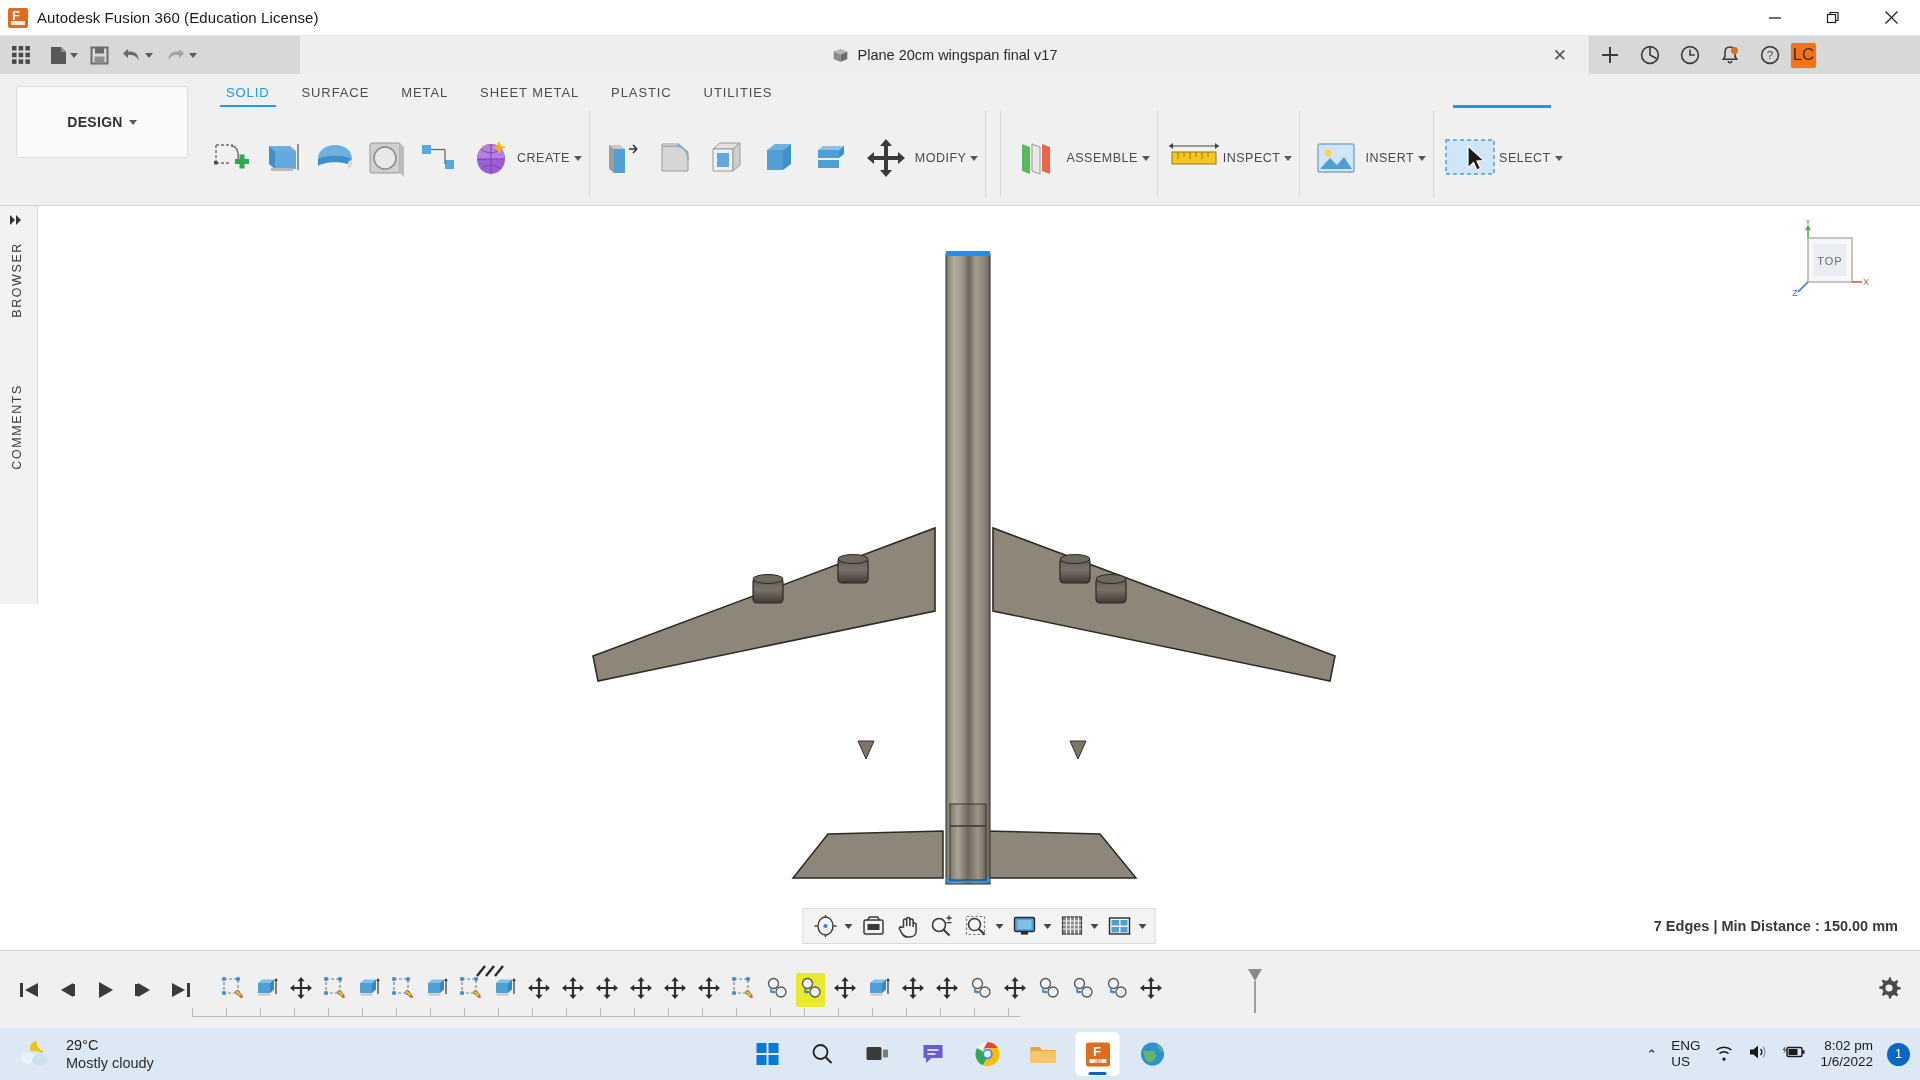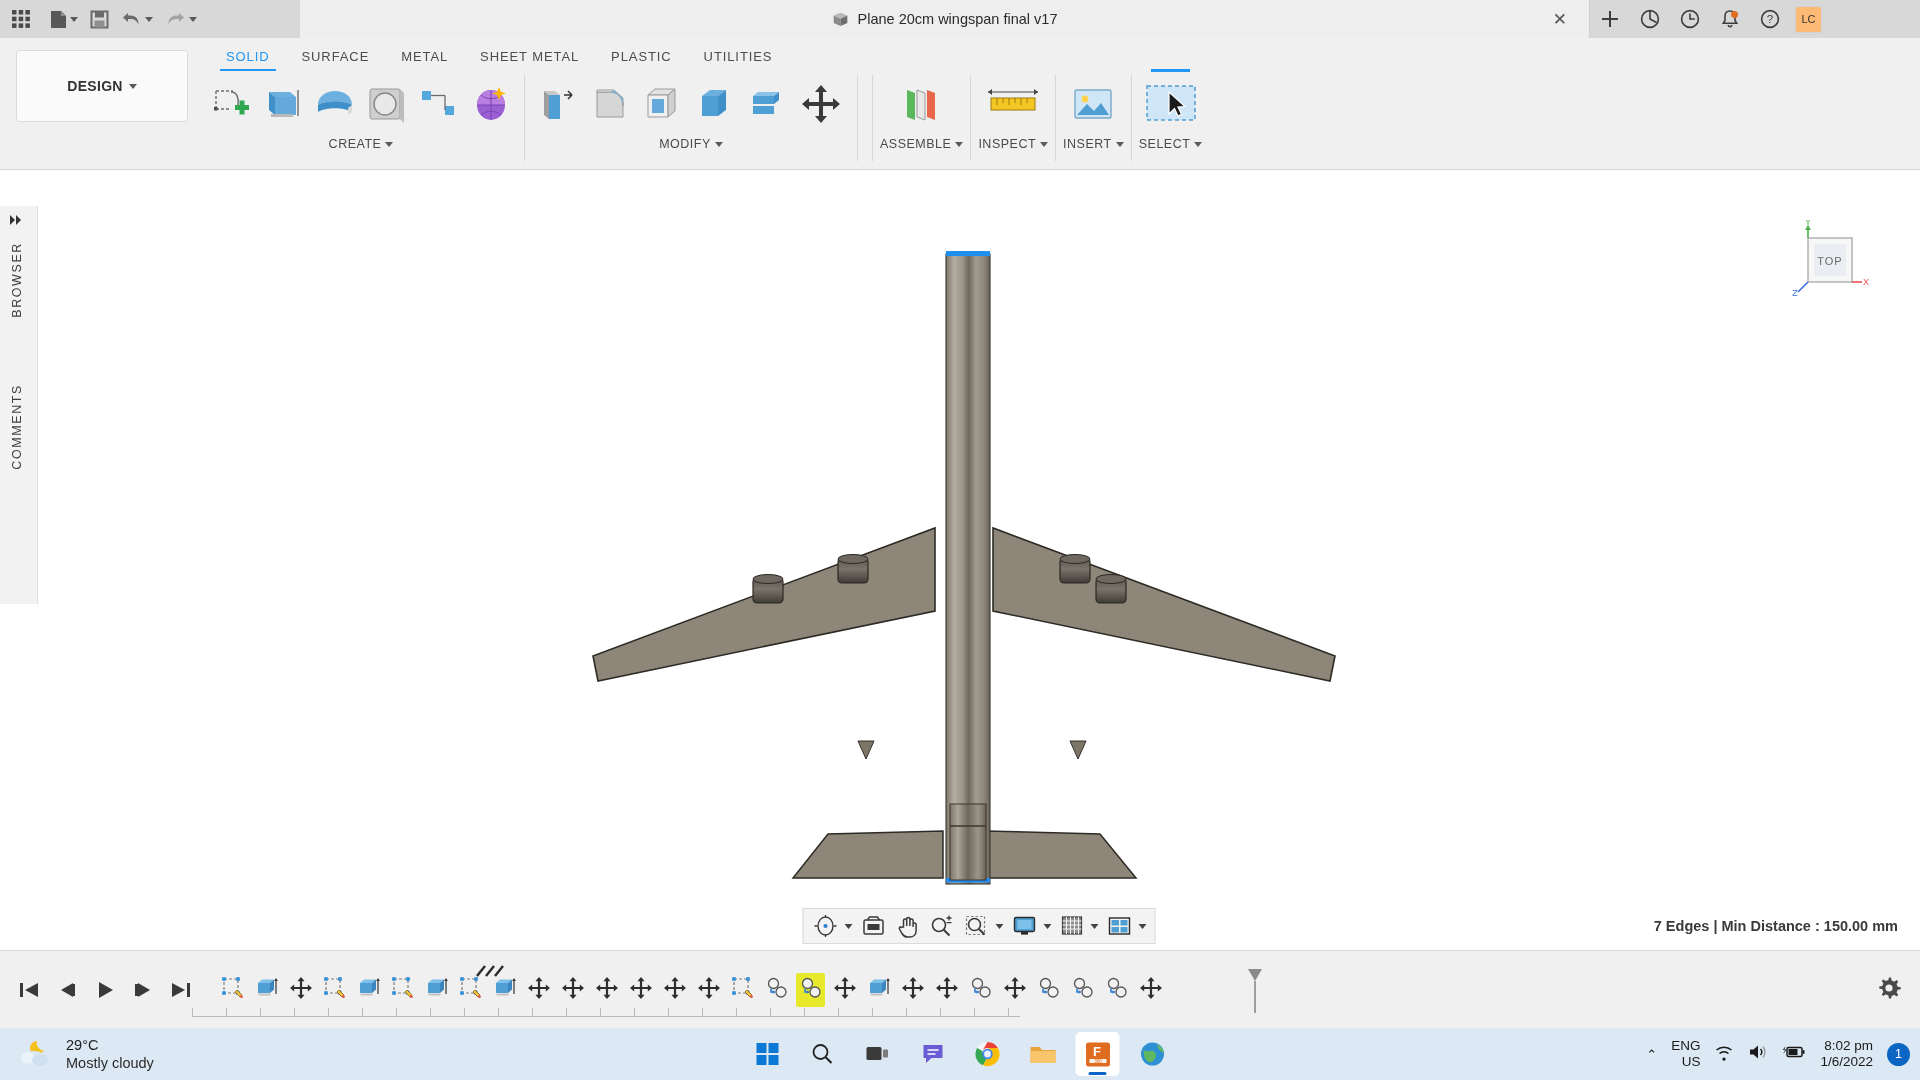--- a/index.html
+++ b/index.html
@@ -71,23 +71,23 @@
   .tab-close {
     position: absolute; right: 22px; top: 50%; transform: translateY(-50%);
     font-size: 17px; color: #555; line-height: 1;
   }
   .qright { display: flex; align-items: center; height: 38px; padding-right: 8px; }
   .qr-btn {
     width: 40px; height: 38px; display: flex; align-items: center;
     justify-content: center; color: #3d3d3d;
   }
   .avatar {
-    width: 27px; height: 27px; border-radius: 3px; background: #fdba74;
-    color: #333; font-size: 11px; display: flex; align-items: center;
-    justify-content: center; margin-left: 5px; border: 1px solid #d2d2d2;
+    width: 27px; height: 27px; border-radius: 3px; background: #f97316;
+    color: #333; font-size: 17px; display: flex; align-items: center;
+    justify-content: center; border: 1px solid #d2d2d2;
   }
   .bell-dot {
     position: absolute; width: 7px; height: 7px; border-radius: 50%;
     background: #e06c1f; margin-left: 9px; margin-top: -9px;
   }
 
   
   .ribbon { background: #f0f0f0; height: 132px; position: relative;
             border-bottom: 1px solid #d4d4d4; }
   .ribbon-tabs {
@@ -105,21 +105,21 @@
   .design-box {
     position: absolute; left: 16px; top: 12px; width: 172px; height: 72px;
     background: #fafafa; border: 1px solid #dcdcdc; border-radius: 3px;
     display: flex; align-items: center; justify-content: center; gap: 6px;
   }
   .design-label { font-size: 14px; font-weight: bold; color: #333; letter-spacing: .3px; }
   .ribbon-body {
     position: absolute; left: 205px; top: 33px; right: 0; height: 98px;
     display: flex; align-items: flex-start;
   }
-  .panel { display: flex; flex-direction: column; align-items: center;
+  .panel { display: flex; flex-direction: row; align-items: center;
            position: relative; height: 98px; }
   .panel-icons { display: flex; align-items: flex-start; height: 62px;
                  padding-top: 4px; }
   .rb-icon {
     width: 52px; height: 58px; display: flex; align-items: center;
     justify-content: center; position: relative;
   }
   .rb-icon.wide { width: 58px; }
   .panel-label {
     font-size: 12.5px; color: #4a4a4a; letter-spacing: .5px;
@@ -223,34 +223,57 @@
   }
   .tb-app.active { background: #ffffff; }
   .tb-app.active::after {
     content: ""; position: absolute; bottom: 1px; left: 50%;
     transform: translateX(-50%); width: 18px; height: 3px;
     background: #0a64c8; border-radius: 2px;
   }
   .tb-right {
     position: absolute; right: 10px; display: flex; align-items: center; gap: 14px;
   }
-  .tb-lang { font-size: 13.5px; color: #1a1a1a; line-height: 1.18; text-align: right; }
+  .tb-lang { font-size: 13.5px; color: #1a1a1a; line-height: 1.18; text-align: left; }
   .tb-clock { font-size: 13.5px; color: #1a1a1a; line-height: 1.18; text-align: right; }
   .tb-badge {
     width: 23px; height: 23px; border-radius: 50%; background: #0a66c2;
     color: #fff; font-size: 12.5px; display: flex; align-items: center;
     justify-content: center;
   }
   .tb-chev { color: #1a1a1a; font-size: 13px; }
 </style>
 </head>
 <body>
 
 <div id="app">
 
+  <div class="titlebar">
+    <div class="app-icon"></div>
+    <div class="app-title">Autodesk Fusion 360 (Education License)</div>
+    <div class="win-ctrls">
+      <div class="win-btn">
+        <svg width="14" height="14" viewBox="0 0 14 14">
+            <line x1="1" y1="7" x2="13" y2="7" stroke="#222" stroke-width="1.3"></line>
+          </svg>
+      </div>
+      <div class="win-btn">
+        <svg width="14" height="14" viewBox="0 0 14 14">
+          <rect x="1.5" y="3.5" width="8" height="8" fill="none" stroke="#222" stroke-width="1.2"></rect>
+          <path d="M4 3.5 V1.5 H12 V9.5 H9.6" fill="none" stroke="#222" stroke-width="1.2"></path>
+        </svg>
+      </div>
+      <div class="win-btn">
+        <svg width="15" height="15" viewBox="0 0 15 15">
+          <line x1="1.5" y1="1.5" x2="13.5" y2="13.5" stroke="#222" stroke-width="1.3"></line>
+          <line x1="13.5" y1="1.5" x2="1.5" y2="13.5" stroke="#222" stroke-width="1.3"></line>
+        </svg>
+      </div>
+    </div>
+  </div>
 
   <div class="qbar">
     <div class="qbtn grid">
       <svg width="20" height="20" viewBox="0 0 20 20">
         <g fill="#4a4a4a">
           <rect x="1" y="1" width="4.5" height="4.5"></rect>
             <rect x="7.7" y="1" width="4.5" height="4.5"></rect>
             <rect x="14.4" y="1" width="4.5" height="4.5"></rect>
           <rect x="1" y="7.7" width="4.5" height="4.5"></rect>
             <rect x="7.7" y="7.7" width="4.5" height="4.5"></rect>

